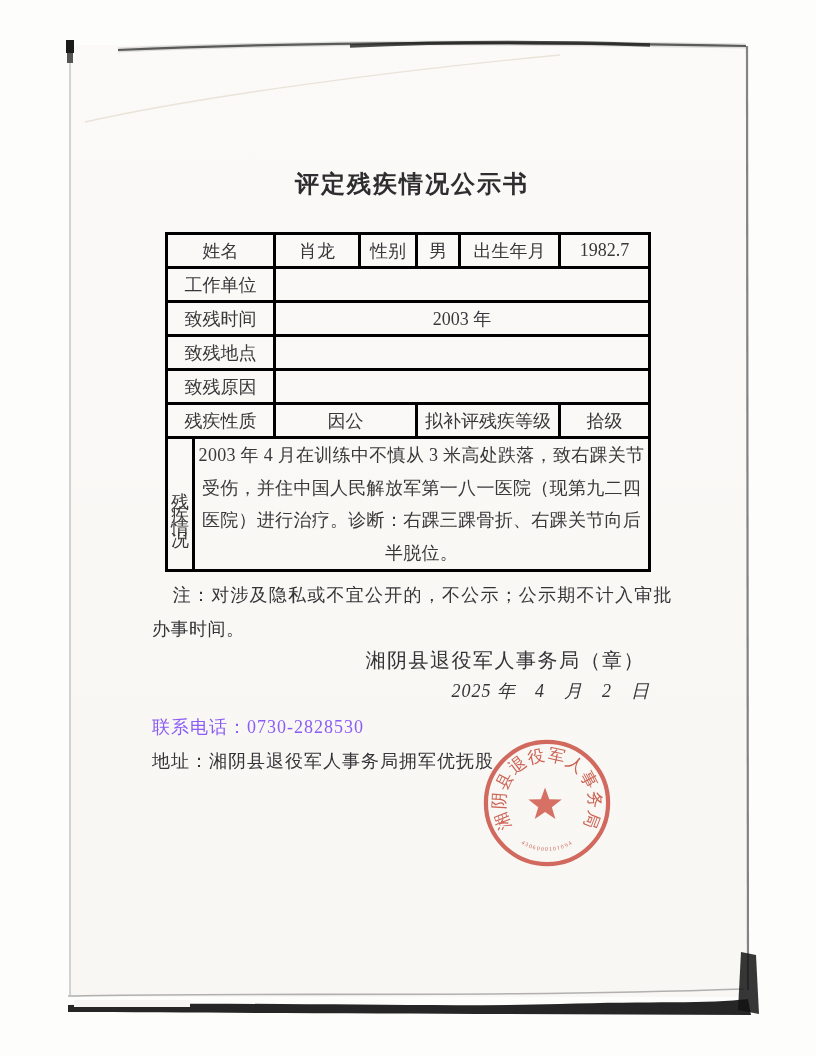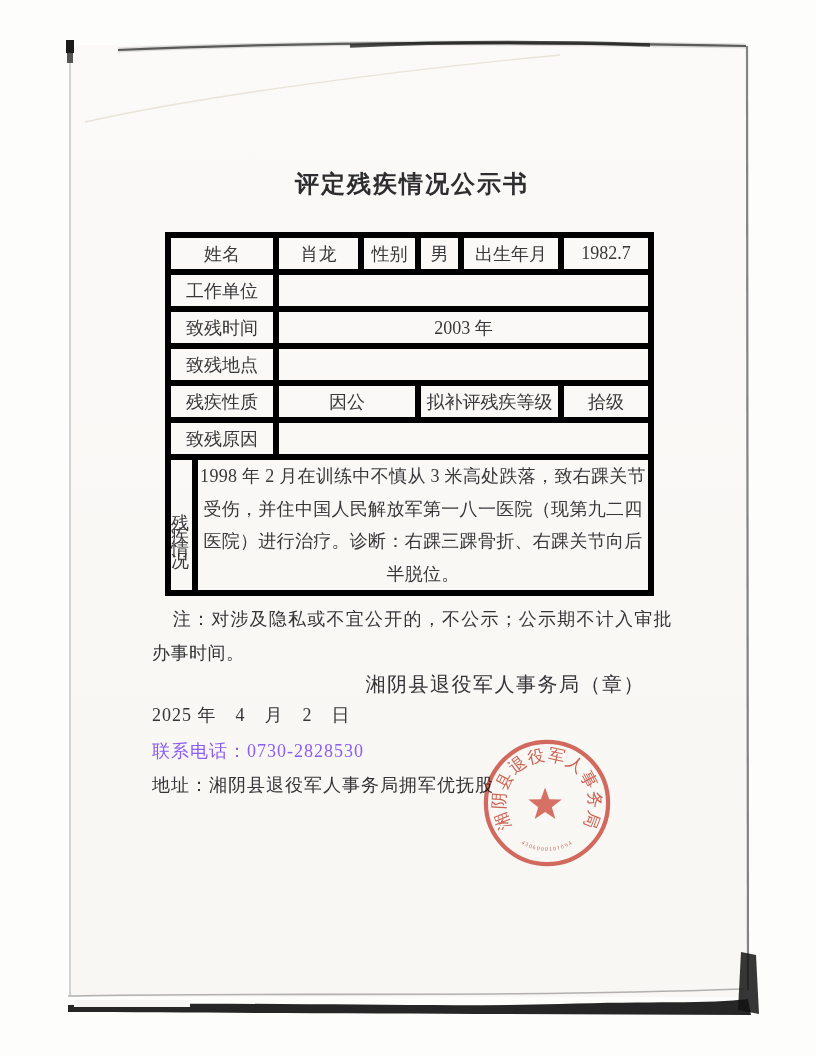--- a/index.html
+++ b/index.html
@@ -27,21 +27,21 @@
   }
   .notice-period{
     margin:0 0 6px 0;font-size:18px;line-height:23px;white-space:nowrap;
     letter-spacing:0;color:#353538;
   }
   table.info{
     border-collapse:collapse;table-layout:fixed;width:483px;margin-left:13px;
     font-size:18px;color:#38383b;
   }
   table.info td{
-    border:6px solid #000000;text-align:center;padding:0;height:31px;
+    border:3px solid #000000;text-align:center;padding:0;height:31px;
     overflow:hidden;
   }
   td.addr-val{letter-spacing:4px;}
   td.situation-label{
     writing-mode:vertical-rl;text-orientation:upright;letter-spacing:13px;
     padding-top:6px;height:126px;vertical-align:top;
   }
   td.situation-text{
     height:126px;vertical-align:top;text-align:justify;
     padding:3px 6px 0 9px;line-height:32.5px;letter-spacing:0.3px;
@@ -49,21 +49,21 @@
   .note{
     margin:7px 0 0 0;font-size:18px;line-height:33.5px;letter-spacing:0.5px;
     text-align:justify;text-indent:1.15em;color:#353538;
   }
   .issuer{
     margin:2px 0 0 0;font-size:20px;line-height:24px;letter-spacing:1.5px;
     text-align:right;padding-right:27px;color:#353538;
   }
   .sign-date{
     margin:7px 0 0 0;font-size:18px;line-height:24px;letter-spacing:1px;
-    padding-right:22px;color:#353538;
+    text-align:right;padding-right:22px;color:#353538;font-style:italic;
   }
   .phone{margin:12px 0 0 0;font-size:18px;line-height:24px;letter-spacing:1px;color:#8b5cf6;}
   .address{margin:10px 0 0 0;font-size:18px;line-height:24px;letter-spacing:1px;color:#353538;}
   .seal{
     position:absolute;left:482px;top:738px;width:130px;height:130px;
     opacity:0.85;mix-blend-mode:multiply;
   }
   .seal text{font-family:"Liberation Serif","DejaVu Serif",serif;}
 </style>
 </head>
@@ -121,32 +121,32 @@
     </tr>
     <tr>
       <td colspan="2">致残时间</td>
       <td colspan="5">2003 年</td>
     </tr>
     <tr>
       <td colspan="2">致残地点</td>
       <td colspan="5"></td>
     </tr>
     <tr>
+      <td colspan="2">致残原因</td>
+      <td colspan="5"></td>
+    </tr>
+    <tr>
       <td colspan="2">残疾性质</td>
       <td colspan="2">因公</td>
       <td colspan="2">拟补评残疾等级</td>
       <td>拾级</td>
     </tr>
     <tr>
-      <td colspan="2">致残原因</td>
-      <td colspan="5"></td>
-    </tr>
-    <tr>
       <td class="situation-label">残疾情况</td>
-      <td colspan="6" class="situation-text">1998 年 2 月在训练中不慎从 3 米高处跌落，致右踝关节受伤，并住中国人民解放军第一八一医院（现第九二四医院）进行治疗。诊断：右踝三踝骨折、右踝关节向后半脱位。</td>
+      <td colspan="6" class="situation-text">2003 年 4 月在训练中不慎从 3 米高处跌落，致右踝关节受伤，并住中国人民解放军第一八一医院（现第九二四医院）进行治疗。诊断：右踝三踝骨折、右踝关节向后半脱位。</td>
     </tr>
   </tbody>
     </table>
 
   <p class="note">注：对涉及隐私或不宜公开的，不公示；公示期不计入审批办事时间。</p>
   <p class="issuer">湘阴县退役军人事务局（章）</p>
   <p class="sign-date">2025 年　4　月　2　日</p>
   <p class="phone">联系电话：0730-2828530</p>
   <p class="address">地址：湘阴县退役军人事务局拥军优抚股</p>
 </div>

